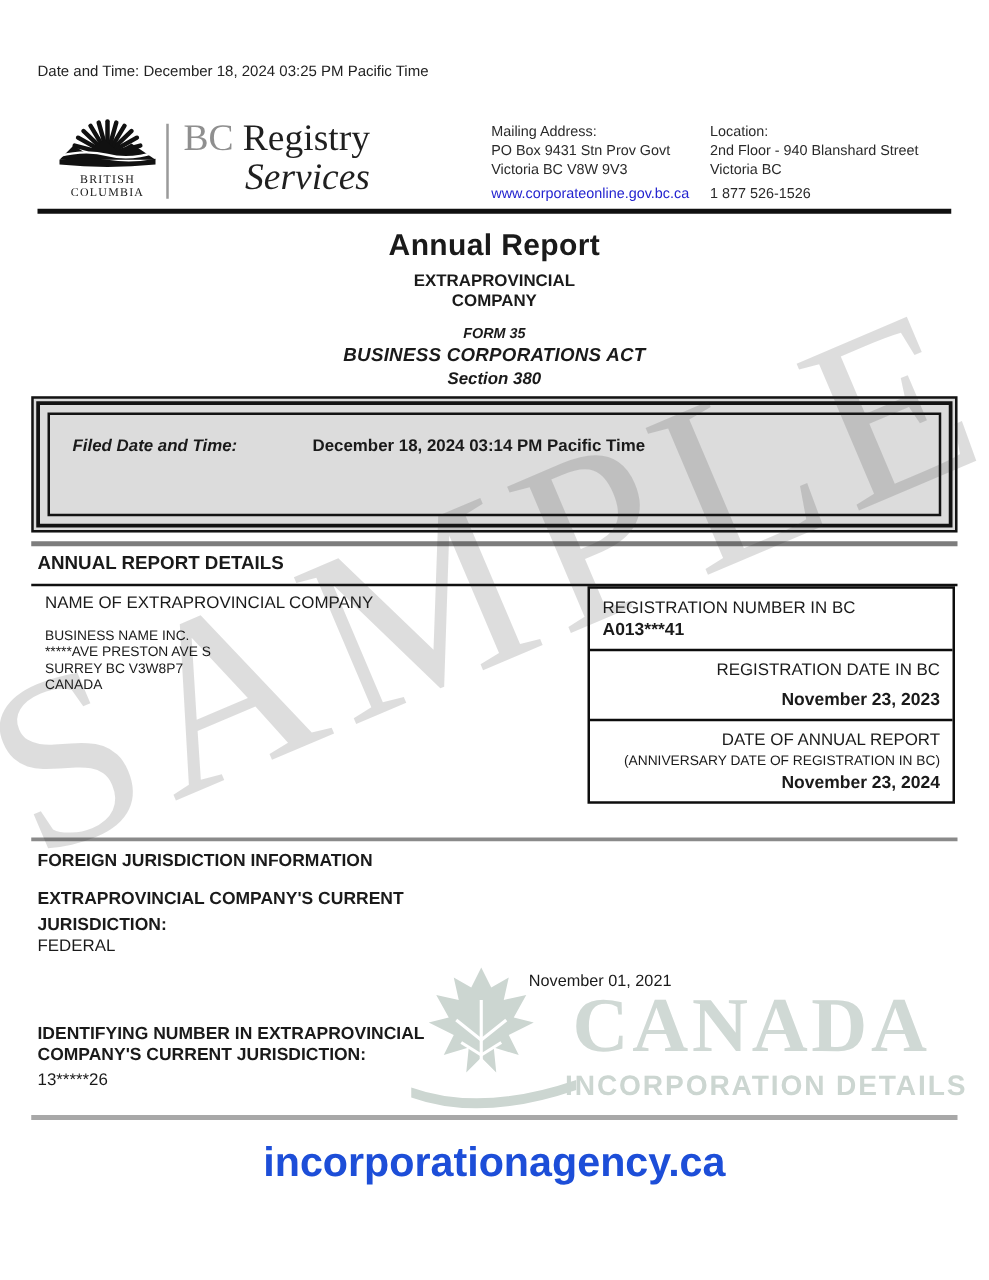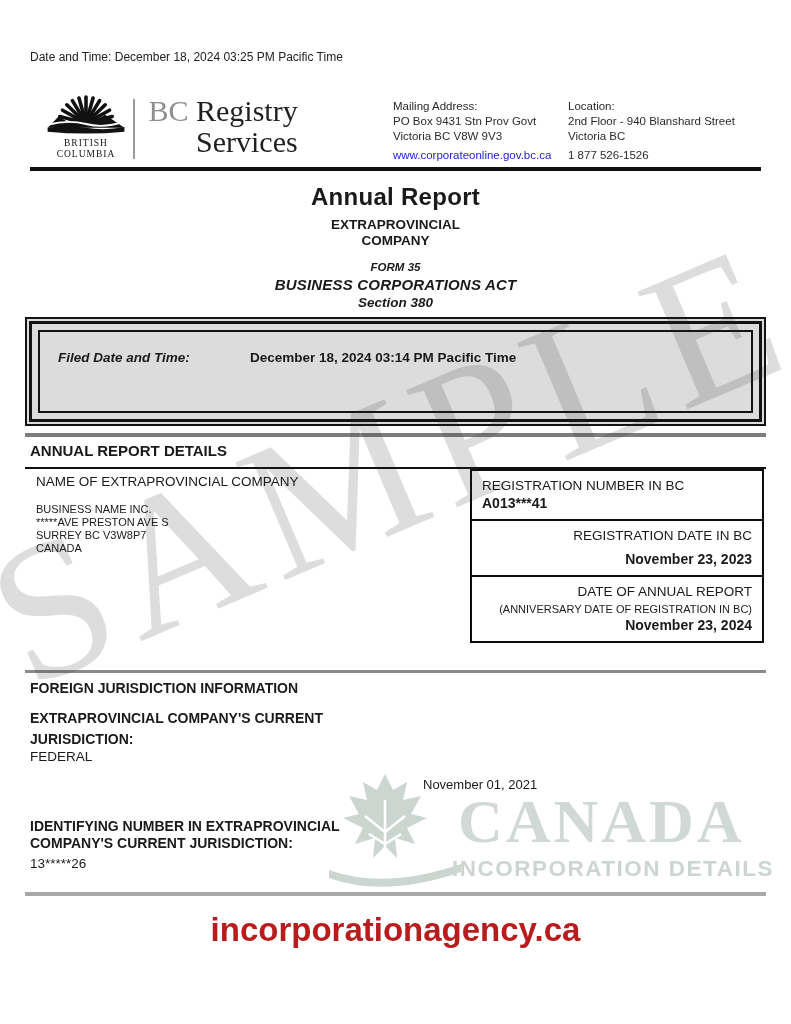--- a/index.html
+++ b/index.html
@@ -11,21 +11,21 @@
 
   
   .date-line{left:30px;top:50px;font-size:12px;color:#222;z-index:2;}
 
   
   .logo-block{left:44px;top:94px;width:84px;text-align:center;z-index:2;}
   .logo-org{font-family:"Liberation Serif",serif;font-size:9.5px;letter-spacing:1px;line-height:10.5px;color:#161616;}
   .logo-divider{left:133px;top:99px;width:2px;height:60px;background:#9a9a9a;z-index:2;}
   .wordmark{left:146px;top:95px;font-family:"Liberation Serif",serif;font-size:30px;line-height:31px;color:#1f1f1f;z-index:2;text-align:right;}
   .wordmark .bc{color:#8f8f8f;}
-  .wordmark .line2{margin-left:50px;}
+  .wordmark .line2{margin-left:50px;font-style:italic;}
 
   .hdr-col{top:99px;width:175px;font-size:11.5px;line-height:15px;color:#2a2a2a;z-index:2;}
   .hdr-col.mail{left:393px;}
   .hdr-col.loc{left:568px;}
   .hdr-link{color:#2323cf;margin-top:4px;cursor:pointer;}
   .hdr-phone{margin-top:4px;}
 
   .rule{z-index:2;}
   .rule-header{left:30px;top:167px;width:731px;height:4px;background:#101010;}
 
@@ -65,21 +65,21 @@
   .fj-left-value{left:30px;top:749px;font-size:13.5px;z-index:2;}
   .fj-right-label{left:423px;top:708px;width:335px;font-size:13.5px;font-weight:bold;line-height:15.5px;z-index:2;}
   .fj-right-value{left:423px;top:777px;font-size:13px;z-index:2;}
   .id-label{left:30px;top:818px;width:390px;font-size:14px;font-weight:bold;line-height:17px;z-index:2;}
   .id-value{left:30px;top:856px;font-size:13.5px;z-index:2;}
 
   
   .leaf-svg{left:325px;top:772px;z-index:1;}
   .wm-canada{left:458px;top:786px;font-family:"Liberation Serif",serif;font-weight:bold;font-size:62px;letter-spacing:3px;color:#d0d9d5;z-index:1;}
   .wm-agency{left:452px;top:856px;font-weight:bold;font-size:22.5px;letter-spacing:1.5px;color:#ccd6d1;z-index:1;}
-  .wm-site{left:0;top:911px;width:791px;text-align:center;font-weight:bold;font-size:33px;color:#b91c1c;z-index:1;}
+  .wm-site{left:0;top:911px;width:791px;text-align:center;font-weight:bold;font-size:33px;color:#1d4ed8;z-index:1;}
 
   .rule-gray3{left:25px;top:892px;width:741px;height:4px;background:#a8a8a8;}
 
   .footer-text{right:30px;top:978px;font-size:12.5px;z-index:2;}
 
   .bottom-bar{left:0;top:1010px;width:791px;height:14px;z-index:2;
     background:repeating-linear-gradient(90deg,#181818 0 4px,#313131 4px 6px,#0f0f0f 6px 10px,#3a3a3a 10px 12px,#1c1c1c 12px 17px);}
 
   
   .wm-sample{

